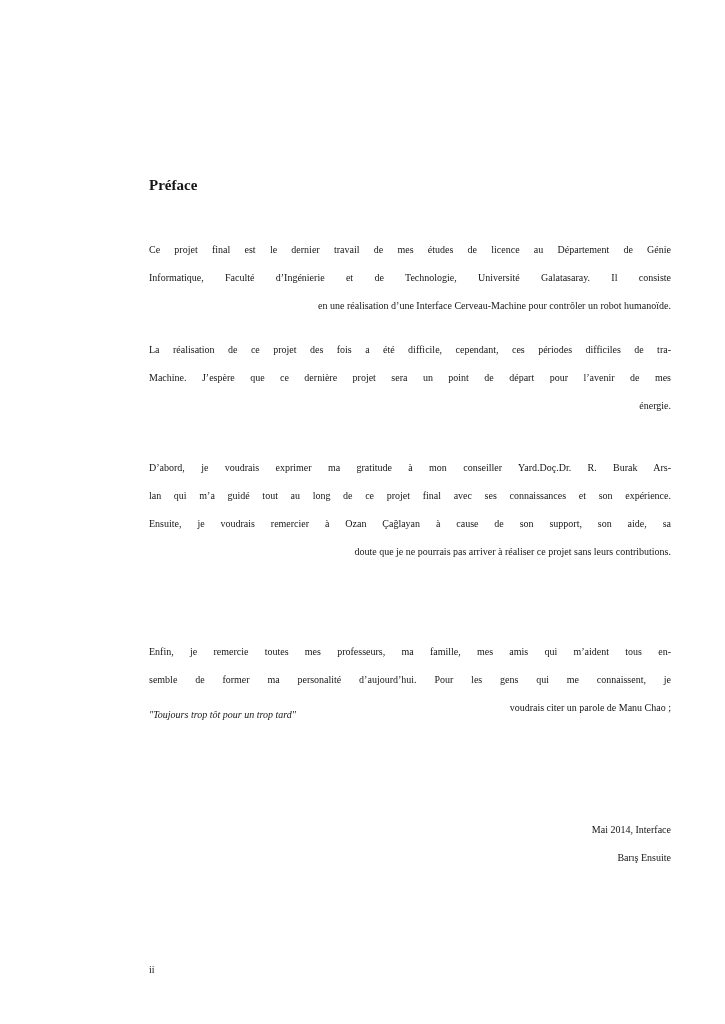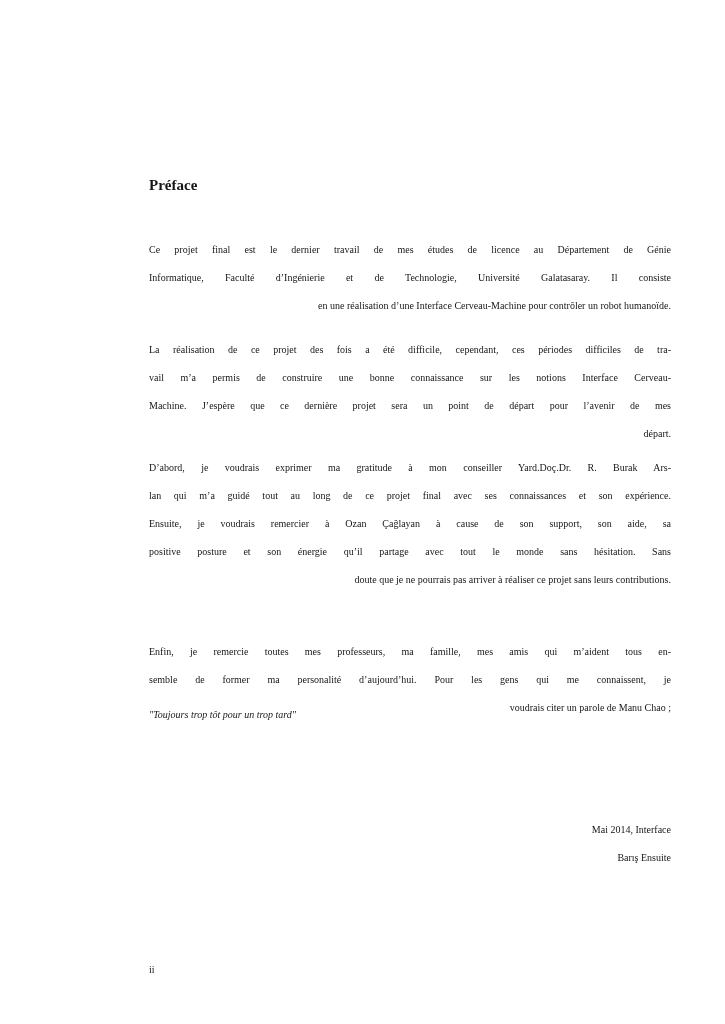--- a/index.html
+++ b/index.html
@@ -64,30 +64,28 @@
   <div class="block doc-title">Préface</div>
 
   <div class="block p1">
     <div class="tl just">Ce projet final est le dernier travail de mes études de licence au Département de Génie</div>
     <div class="tl just">Informatique, Faculté d’Ingénierie et de Technologie, Université Galatasaray. Il consiste</div>
     <div class="tl last">en une réalisation d’une Interface Cerveau-Machine pour contrôler un robot humanoïde.</div>
   </div>
 
   <div class="block p2">
     <div class="tl just">La réalisation de ce projet des fois a été difficile, cependant, ces périodes difficiles de tra-</div>
-    <div class="tl just">vail m’a permis de construire une bonne connaissance sur les notions Interface Cerveau-</div>
     <div class="tl just">Machine. J’espère que ce dernière projet sera un point de départ pour l’avenir de mes</div>
-    <div class="tl last">départ.</div>
+    <div class="tl last">énergie.</div>
   </div>
 
   <div class="block p3">
     <div class="tl just">D’abord, je voudrais exprimer ma gratitude à mon conseiller Yard.Doç.Dr. R. Burak Ars-</div>
     <div class="tl just">lan qui m’a guidé tout au long de ce projet final avec ses connaissances et son expérience.</div>
     <div class="tl just">Ensuite, je voudrais remercier à Ozan Çağlayan à cause de son support, son aide, sa</div>
-    <div class="tl just">positive posture et son énergie qu’il partage avec tout le monde sans hésitation. Sans</div>
     <div class="tl last">doute que je ne pourrais pas arriver à réaliser ce projet sans leurs contributions.</div>
   </div>
 
   <div class="block p4">
     <div class="tl just">Enfin, je remercie toutes mes professeurs, ma famille, mes amis qui m’aident tous en-</div>
     <div class="tl just">semble de former ma personalité d’aujourd’hui. Pour les gens qui me connaissent, je</div>
     <div class="tl last">voudrais citer un parole de Manu Chao ;</div>
   </div>
 
   <div class="block quote-block">"Toujours trop tôt pour un trop tard"</div>

